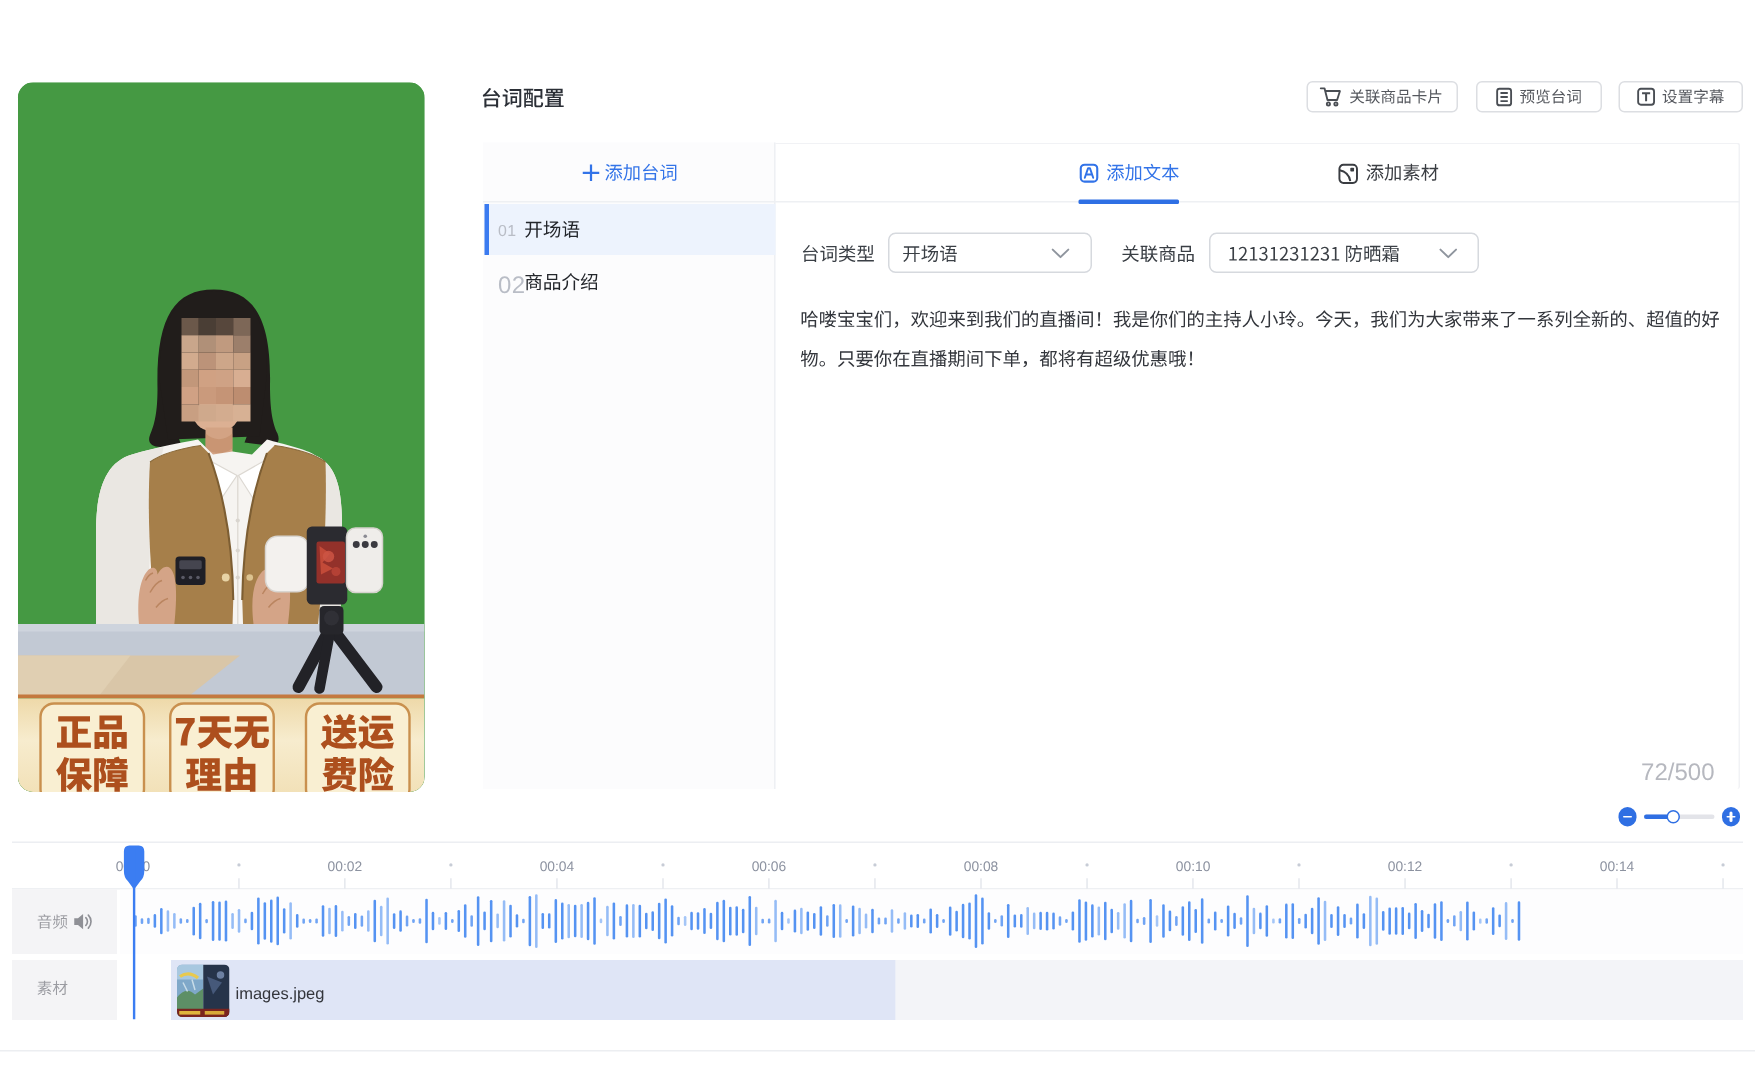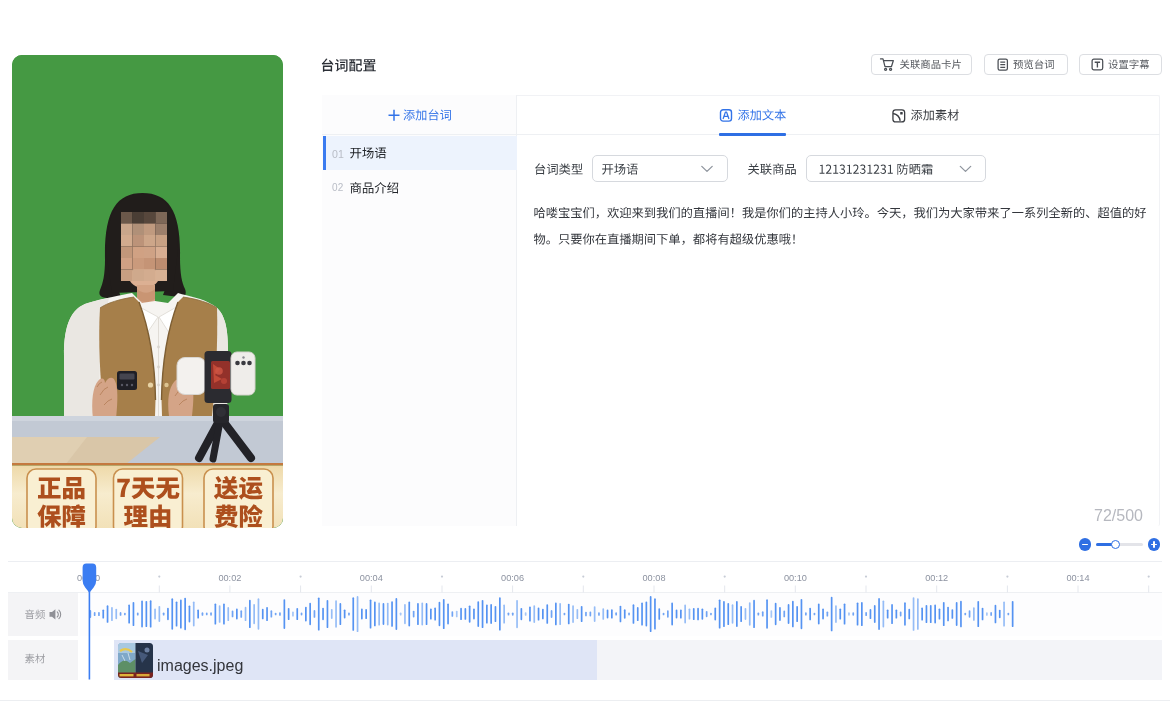--- a/index.html
+++ b/index.html
@@ -130,21 +130,21 @@
 <div class="abs" style="left:984px;top:11px;width:83.5px;height:20.5px;border:1px solid #dcdee2;border-radius:4px;background:#fff"></div>
 <div class="abs" style="left:1079px;top:11px;width:82.5px;height:20.5px;border:1px solid #dcdee2;border-radius:4px;background:#fff"></div>
 
 <div class="abs" style="left:321.5px;top:52px;width:838px;height:431px;border:1px solid #f1f2f5;border-bottom:none;border-radius:2px;background:#fff"></div>
 <div class="abs" style="left:321.5px;top:52px;width:195.5px;height:431px;background:#fcfcfd;border-right:1px solid #eef0f3"></div>
 <div class="abs" style="left:321.5px;top:52px;width:838px;height:40px;border-bottom:1px solid #eef0f3"></div>
 
 <div class="abs" style="left:322.5px;top:92.8px;width:194px;height:34.3px;background:#edf3fd"></div>
 <div class="abs" style="left:322.5px;top:92.8px;width:3.2px;height:34.3px;background:#3b7bf0"></div>
 <div class="abs" style="left:332px;top:104.5px;font-size:10.6px;color:#b9bdc6;letter-spacing:0.2px">01</div>
-<div class="abs" style="left:332px;top:139px;font-size:10px;color:#b9bdc6;letter-spacing:0.2px">02</div>
+<div class="abs" style="left:332px;top:139px;font-size:16px;color:#b9bdc6;letter-spacing:0.2px">02</div>
 
 <div class="abs" style="left:719px;top:90.4px;width:67px;height:2.4px;background:#2e6fe4;border-radius:1px"></div>
 
 <div class="abs" style="left:592px;top:112px;width:136px;height:27px;border:1px solid #d6d9de;border-radius:5px;background:#fff"></div>
 <div class="abs" style="left:806px;top:112px;width:180px;height:27px;border:1px solid #d6d9de;border-radius:5px;background:#fff"></div>
 
 <div class="abs" style="left:1043px;top:463.5px;width:100px;text-align:right;font-size:16px;color:#b6b8bf">72/500</div>
 
 <div class="abs" style="left:1078.8px;top:495.3px;width:12.4px;height:12.4px;border-radius:50%;background:#2f6fe3"></div>
 <div class="abs" style="left:1081.6px;top:501px;width:6.8px;height:1.4px;background:#fff;border-radius:1px"></div>
@@ -170,21 +170,21 @@
 <path d="M2 8 Q8 4 14 9" stroke="#e8c94f" stroke-width="2.2" fill="none"></path>
 <path d="M4 12 L7 18 M10 10 L12 17" stroke="#c8dce8" stroke-width="1"></path>
 <rect x="17.5" width="17.5" height="35" fill="#26344a"></rect>
 <path d="M20 8 L30 12 L24 20 Z" fill="#46597a"></path>
 <circle cx="29" cy="7" r="2.5" fill="#6c80a2"></circle>
 <rect x="0" y="29.5" width="35" height="5.5" fill="#7a2420"></rect>
 <rect x="1.5" y="31" width="14" height="2.4" fill="#e0b53c"></rect>
 <rect x="18.5" y="31" width="13" height="2.4" fill="#d8a93a"></rect>
 </svg>
     </div>
-<div class="abs" style="left:157px;top:613.5px;font-size:16px;color:#33353b">images.jpeg</div>
+<div class="abs" style="left:157px;top:613.5px;font-size:11px;color:#33353b">images.jpeg</div>
 
 <div class="abs" style="left:0;top:656.5px;width:1170px;height:51.5px;background:#fff;border-top:1px solid #eceef1"></div>
 <div class="abs" style="left:0;top:708px;width:1170px;height:7px;background:#f3f4f6"></div>
 <div class="abs" style="left:484px;top:678.5px;width:65px;height:24.5px;background:#3c74dd;border-radius:4px"></div>
 <div class="abs" style="left:562px;top:678.5px;width:57px;height:24.5px;background:#3c74dd;border-radius:4px"></div>
 <div class="abs" style="left:630px;top:678.5px;width:55px;height:24.5px;background:#fff;border:1px solid #7396e2;border-radius:4px"></div>
 <div class="abs" style="left:553.5px;top:676px;width:72px;height:33.5px;border:3px solid #e23c2c;border-radius:2px"></div>
 
 <svg class="abs" style="left:0;top:0" width="1170" height="715">
 <text x="88.6" y="537.8" font-size="9.2" fill="#8c92a0" text-anchor="middle" font-family="Liberation Sans, sans-serif">00:00</text>

